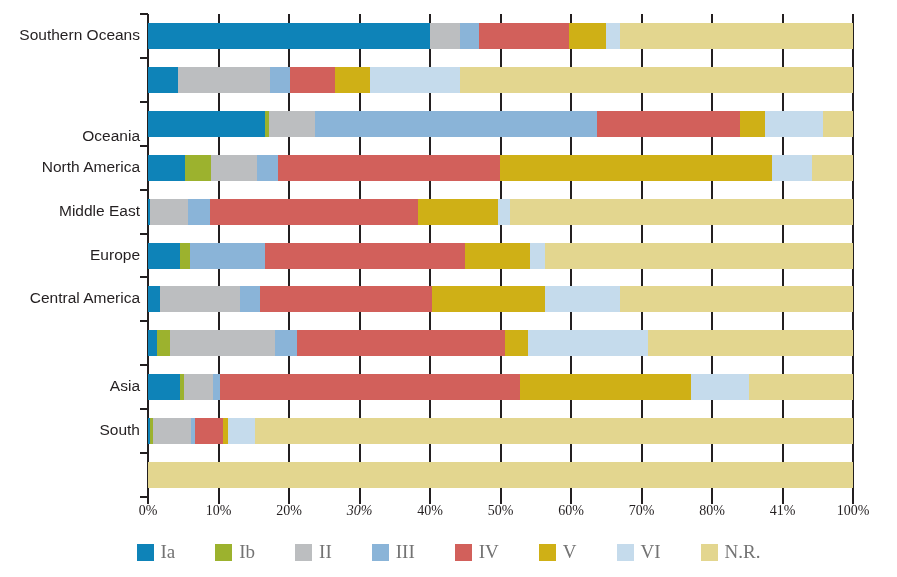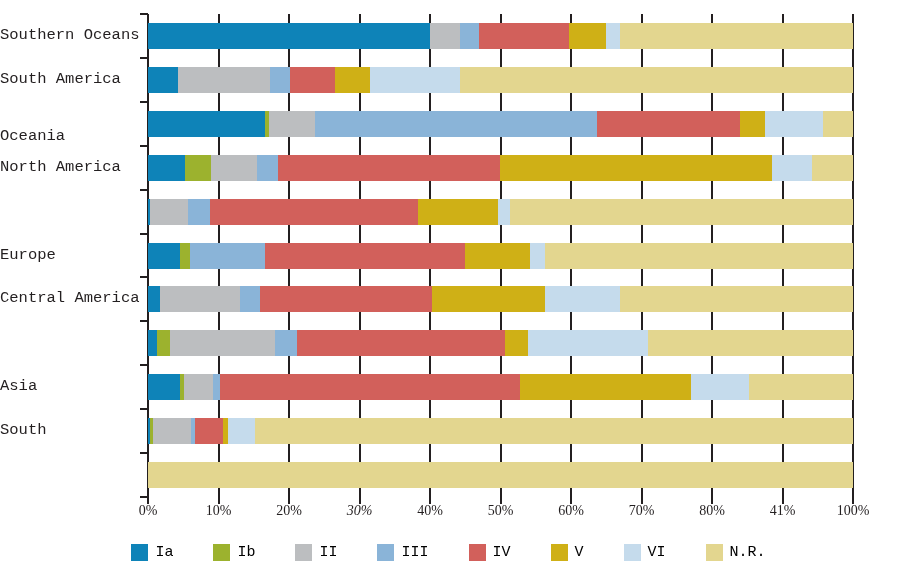--- a/index.html
+++ b/index.html
@@ -31,23 +31,23 @@
   .ytick{
     position:absolute;left:140px;width:8px;height:2px;background:#231f20;
   }
 
   
   .row{position:absolute;left:0;height:26px;width:705px;}
   .seg{position:absolute;top:0;height:26px;}
 
   
   .ylabel{
-    position:absolute;right:0;width:140px;
+    position:absolute;right:0;width:140px;text-align:right;
     font-size:15.5px;color:#231f20;white-space:nowrap;
-    font-family:Liberation Mono, monospace;
+    font-family:Liberation Sans, sans-serif;
   }
   .ylabel-wrap{position:absolute;left:0;top:0;width:140px;height:497px;}
 
   
   .xlabel{
     position:absolute;top:503px;font-size:14px;color:#231f20;
     text-align:center;transform:translateX(-50%);white-space:nowrap;
     font-family:"Liberation Serif", serif;
   }
 
@@ -56,34 +56,34 @@
     position:absolute;left:0;top:535px;width:897px;height:34px;
     display:flex;justify-content:center;align-items:center;
   }
   .legend-item{
     display:flex;align-items:center;margin:0 20px;
   }
   .legend-swatch{
     width:17px;height:17px;margin-right:7px;display:inline-block;
   }
   .legend-label{
-    font-size:15px;color:#000000;font-family:Liberation Mono, monospace;
+    font-size:19px;color:#737373;font-family:Liberation Serif, serif;
     white-space:nowrap;
   }
 </style>
 </head>
 <body>
 
 <div id="chart-root">
 
   <div class="ylabel-wrap">
       <div class="ylabel" style="top: 25.9545px;">Southern Oceans</div>
-      <div class="ylabel" style="top: 69.8636px;">South America</div>
       <div class="ylabel" style="top: 113.773px; margin-top: 13px;">Oceania</div>
       <div class="ylabel" style="top: 157.682px;">North America</div>
+      <div class="ylabel" style="top: 201.591px;">Middle East</div>
       <div class="ylabel" style="top: 289.409px;">Central America</div>
       <div class="ylabel" style="top: 245.5px;">Europe</div>
       <div class="ylabel" style="top: 377.227px;">Asia</div>
       <div class="ylabel" style="top: 421.136px;">South</div>
     </div>
 
   <div class="axis-line-left"></div>
   <div class="axis-line-right"></div>
 
   <div id="gridlines">

